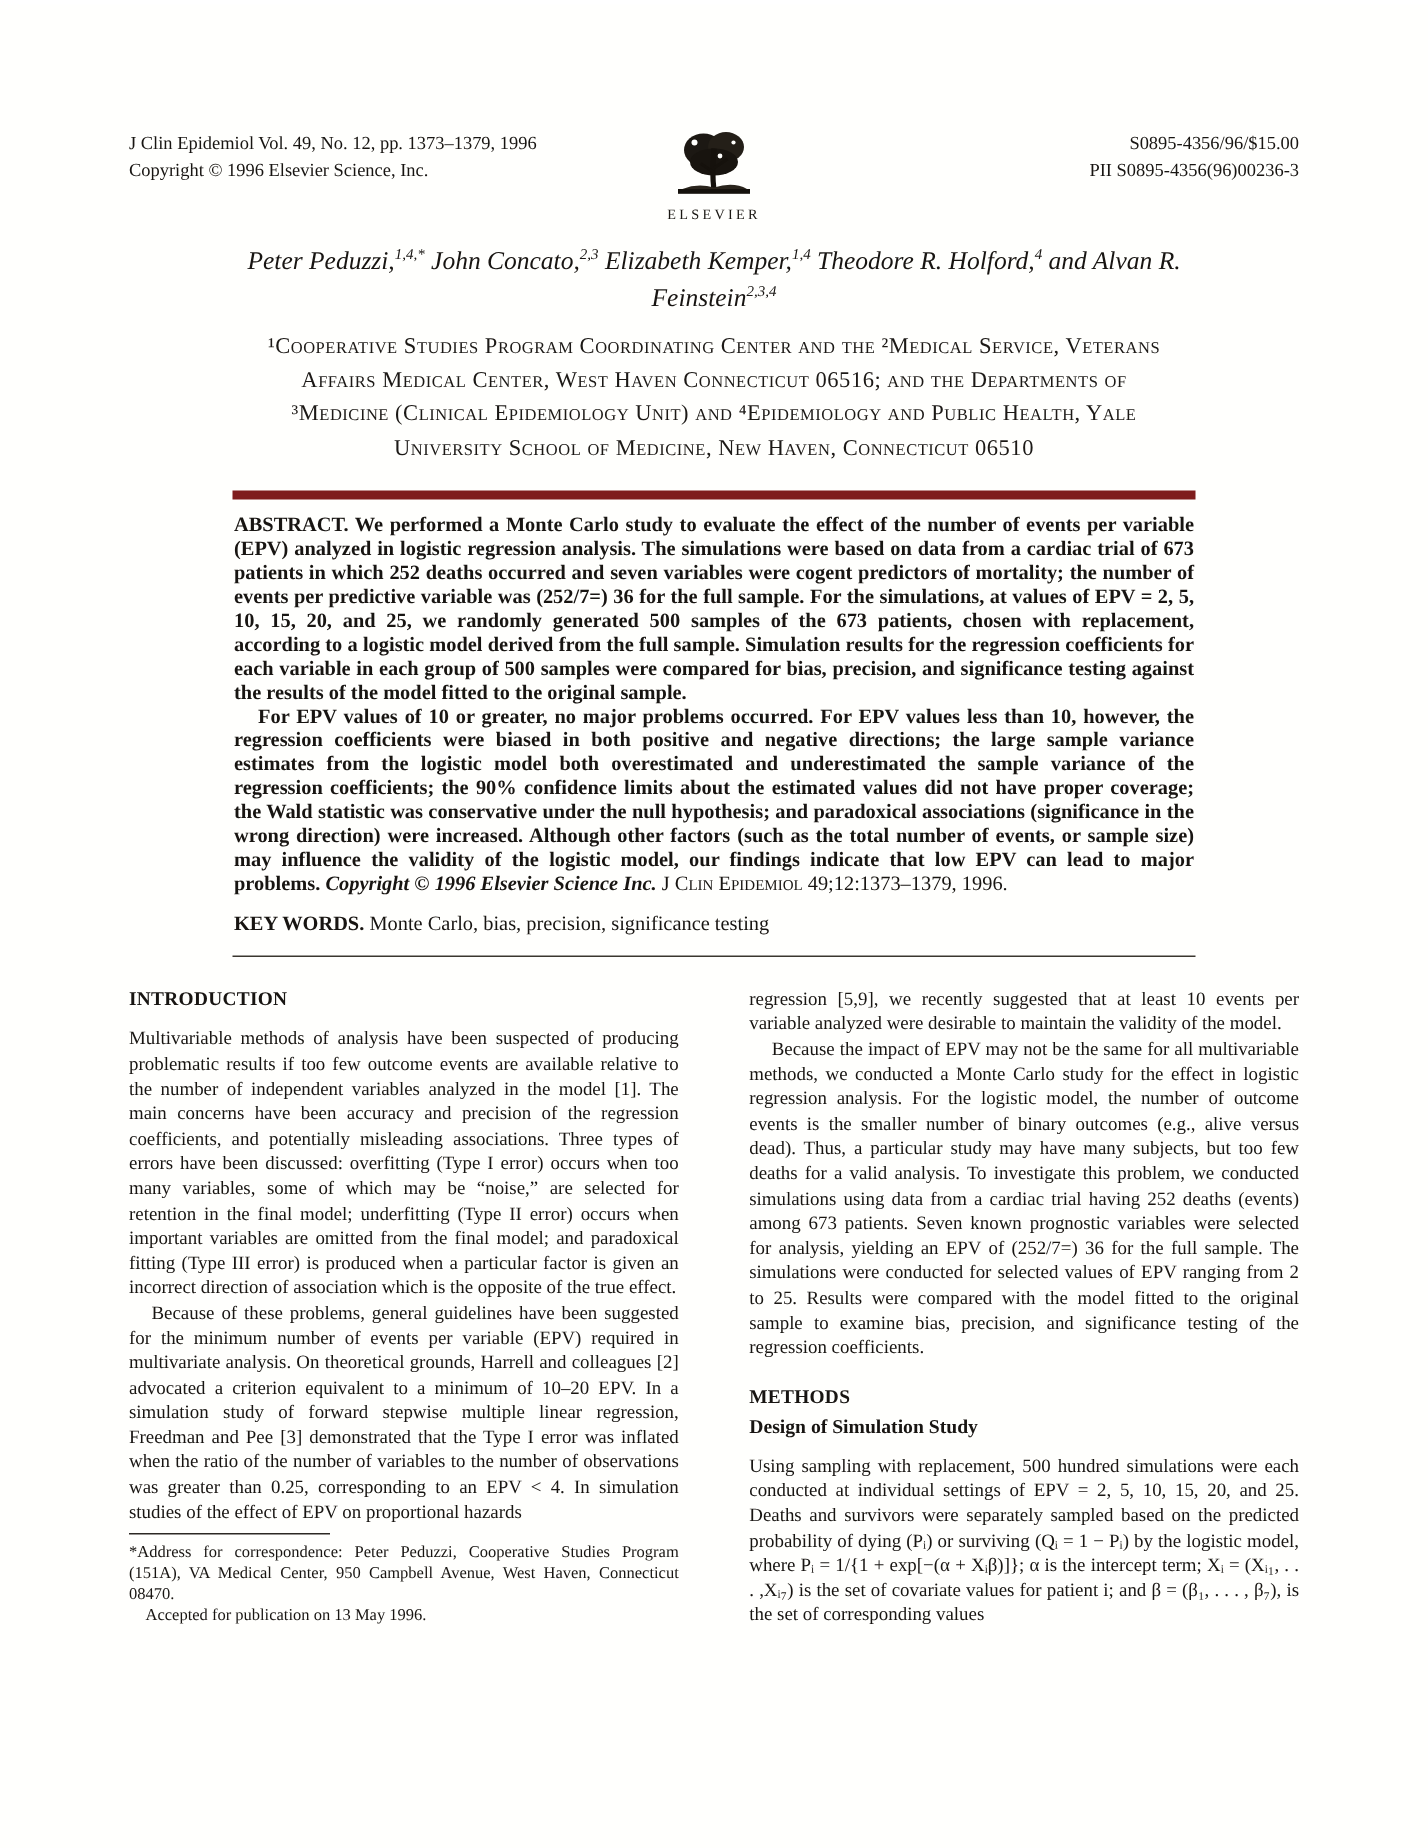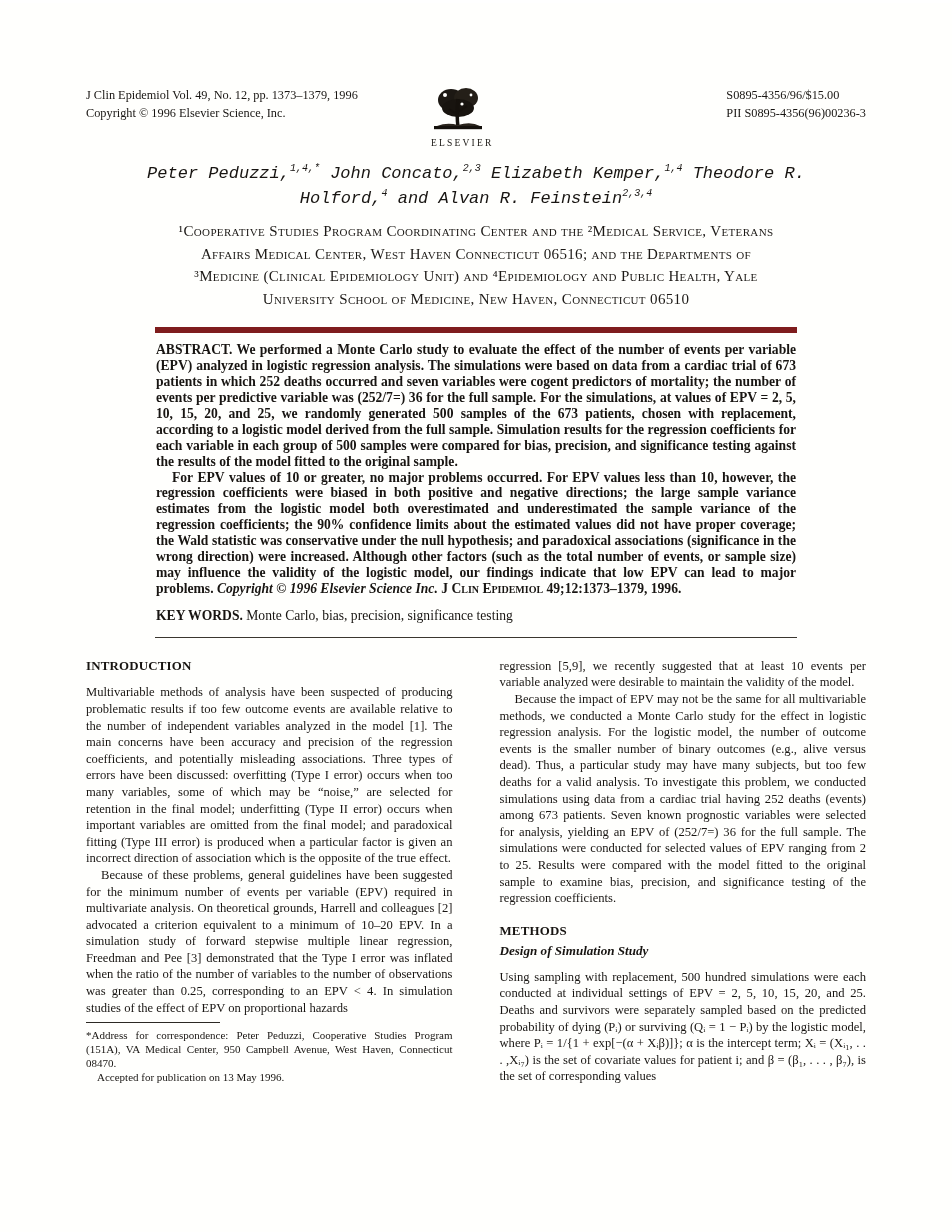--- a/index.html
+++ b/index.html
@@ -12,64 +12,64 @@
     color: #181512;
     font-family: "Liberation Serif", "DejaVu Serif", serif;
     box-sizing: border-box;
     padding: 84px 86px 0 86px;
     overflow: hidden;
   }
 
   
   .masthead { position: relative; display: flex; justify-content: space-between; min-height: 62px; }
   .masthead .mh-left, .masthead .mh-right { font-size: 12.3px; line-height: 1.45; }
-  .masthead .mh-right { }
+  .masthead .mh-right { text-align: right; }
   .logo-block {
     position: absolute; left: 50%; top: -2px; transform: translateX(-50%);
-    text-align: left; width: 90px;
+    text-align: center; width: 90px;
   }
   .logo-art { display: inline-block; }
   .publisher-name {
     display: block; font-size: 9.5px; letter-spacing: 2.2px; margin-top: 1px;
     font-family: "Liberation Serif", serif; color: #1a1713;
   }
 
   
   .title { margin-top: 72px; text-align: center; font-size: 26.5px; line-height: 1.28; font-weight: 400; color: #15120f; }
   .title span { display: block; }
-  .authors { margin-top: 13px; text-align: center; font-style: italic; font-size: 17px; line-height: 1.45; max-width: 660px; margin-left: auto; margin-right: auto; font-family: Liberation Mono, monospace; }
+  .authors { margin-top: 13px; text-align: center; font-style: italic; font-size: 17px; line-height: 1.45; max-width: 660px; margin-left: auto; margin-right: auto; }
   .authors sup { font-size: 10px; font-style: italic; }
   .affiliations {
     margin: 9px auto 0 auto; max-width: 612px; text-align: center;
     font-variant: small-caps; letter-spacing: 0.35px;
     font-size: 15px; line-height: 1.5; color: #1c1916;
   }
 
   
   .abstract-block {
     width: 640px; margin: 17px auto 0 auto;
     border-top: 6px solid #7f1d1d;
     border-bottom: 1px solid #3a362f;
     padding: 9px 1px 13px 1px;
   }
   .abstract-block p { margin: 0; font-weight: bold; font-size: 13.6px; line-height: 15.9px; text-align: justify; }
   .abstract-block p.p2 { text-indent: 16px; }
   .runin { font-weight: bold; }
   .copyright-it { font-style: italic; font-weight: bold; }
-  .citation-sc { font-variant: small-caps; font-weight: bold; }
+  .citation-sc { font-variant: small-caps; font-weight: normal; }
   .keywords { margin-top: 11px; font-size: 13.6px; line-height: 16px; }
   .keywords .kw-text { font-weight: normal; }
 
   
   .columns { display: flex; gap: 47px; margin-top: 20px; align-items: stretch; }
   .col { flex: 1 1 0; font-size: 12.6px; line-height: 16.6px; text-align: justify; }
   .col-left { display: flex; flex-direction: column; }
   .sec-heading { font-size: 12.9px; font-weight: bold; letter-spacing: 0.2px; margin: 0 0 10px 0; text-align: left; }
   .sec-heading.methods { margin-top: 16px; margin-bottom: 4px; }
-  .sub-heading { font-size: 13.1px; font-weight: bold; font-style: italic; margin: 4px 0 9px 0; text-align: left; }
+  .sub-heading { font-size: 13.1px; font-weight: bold; margin: 4px 0 9px 0; text-align: left; }
   .col p { margin: 0; }
   .col p.indent { text-indent: 15px; }
 
   
   .footnote { margin-top: auto; padding-top: 5px; font-size: 11px; line-height: 13.9px; text-align: justify; }
   .footnote-rule { width: 134px; border-top: 1px solid #2c2924; margin-bottom: 6px; }
   .fn-accepted { display: block; text-indent: 11px; }
 </style>
 </head>
 <body>

